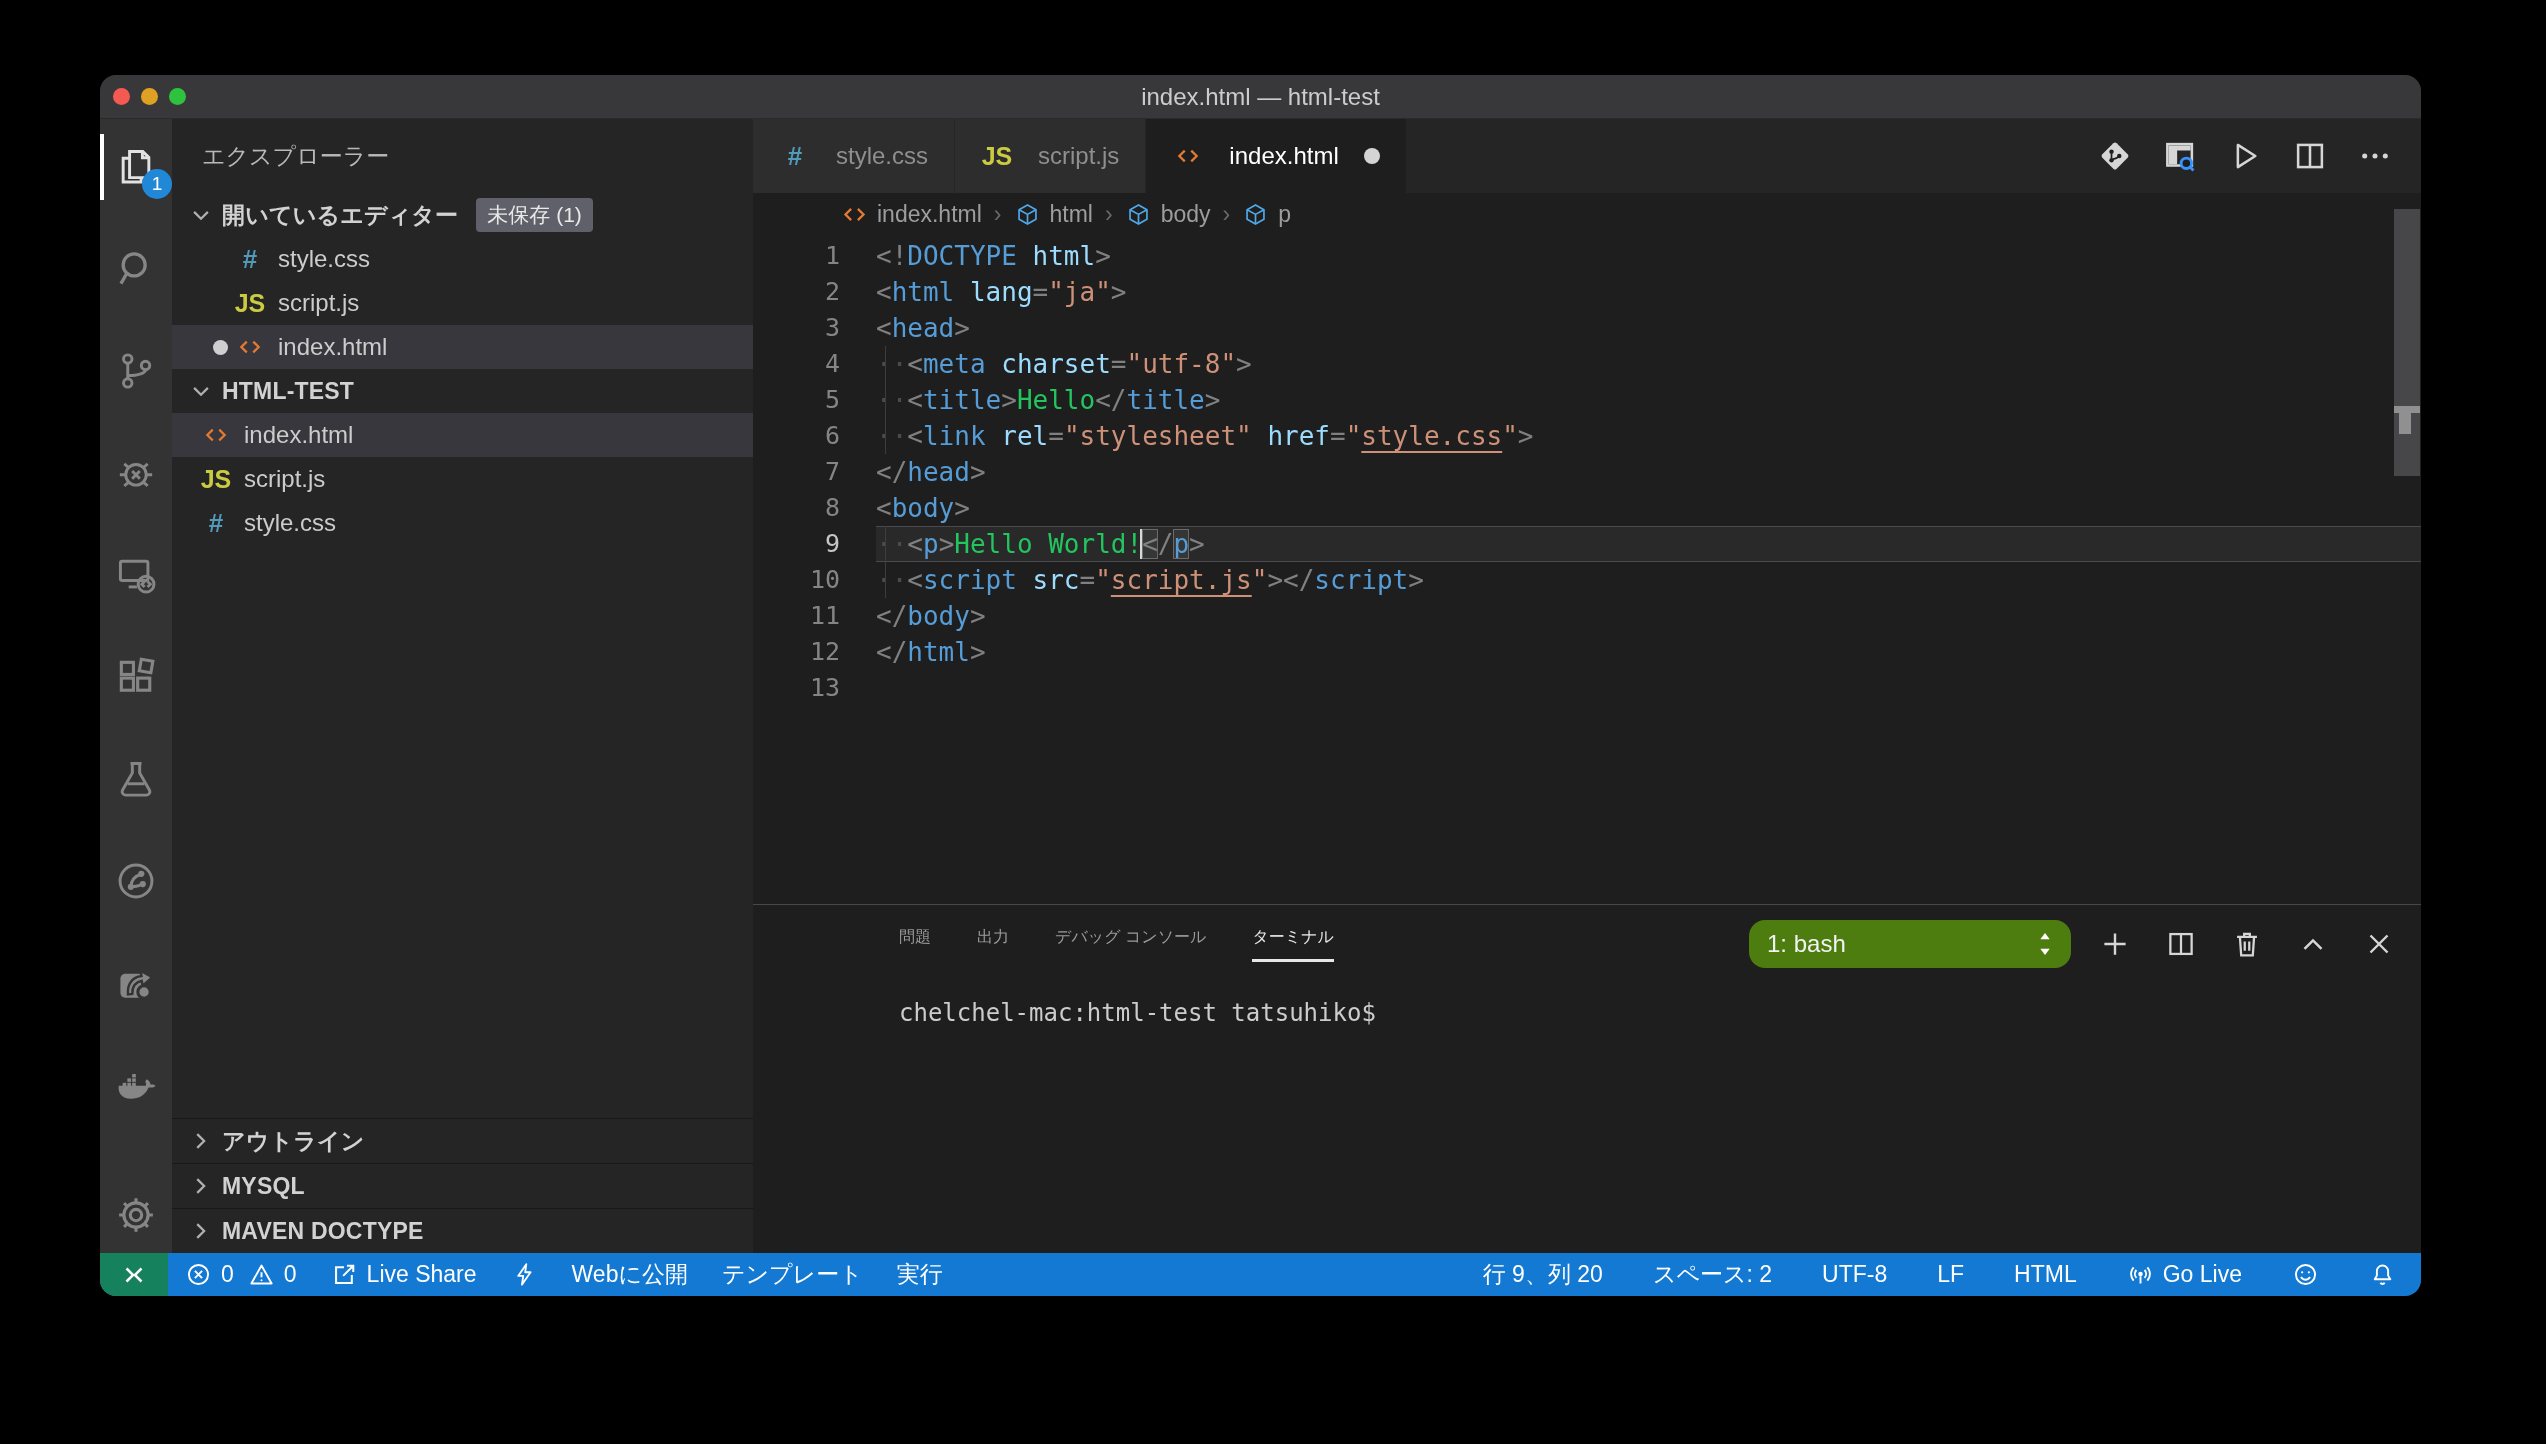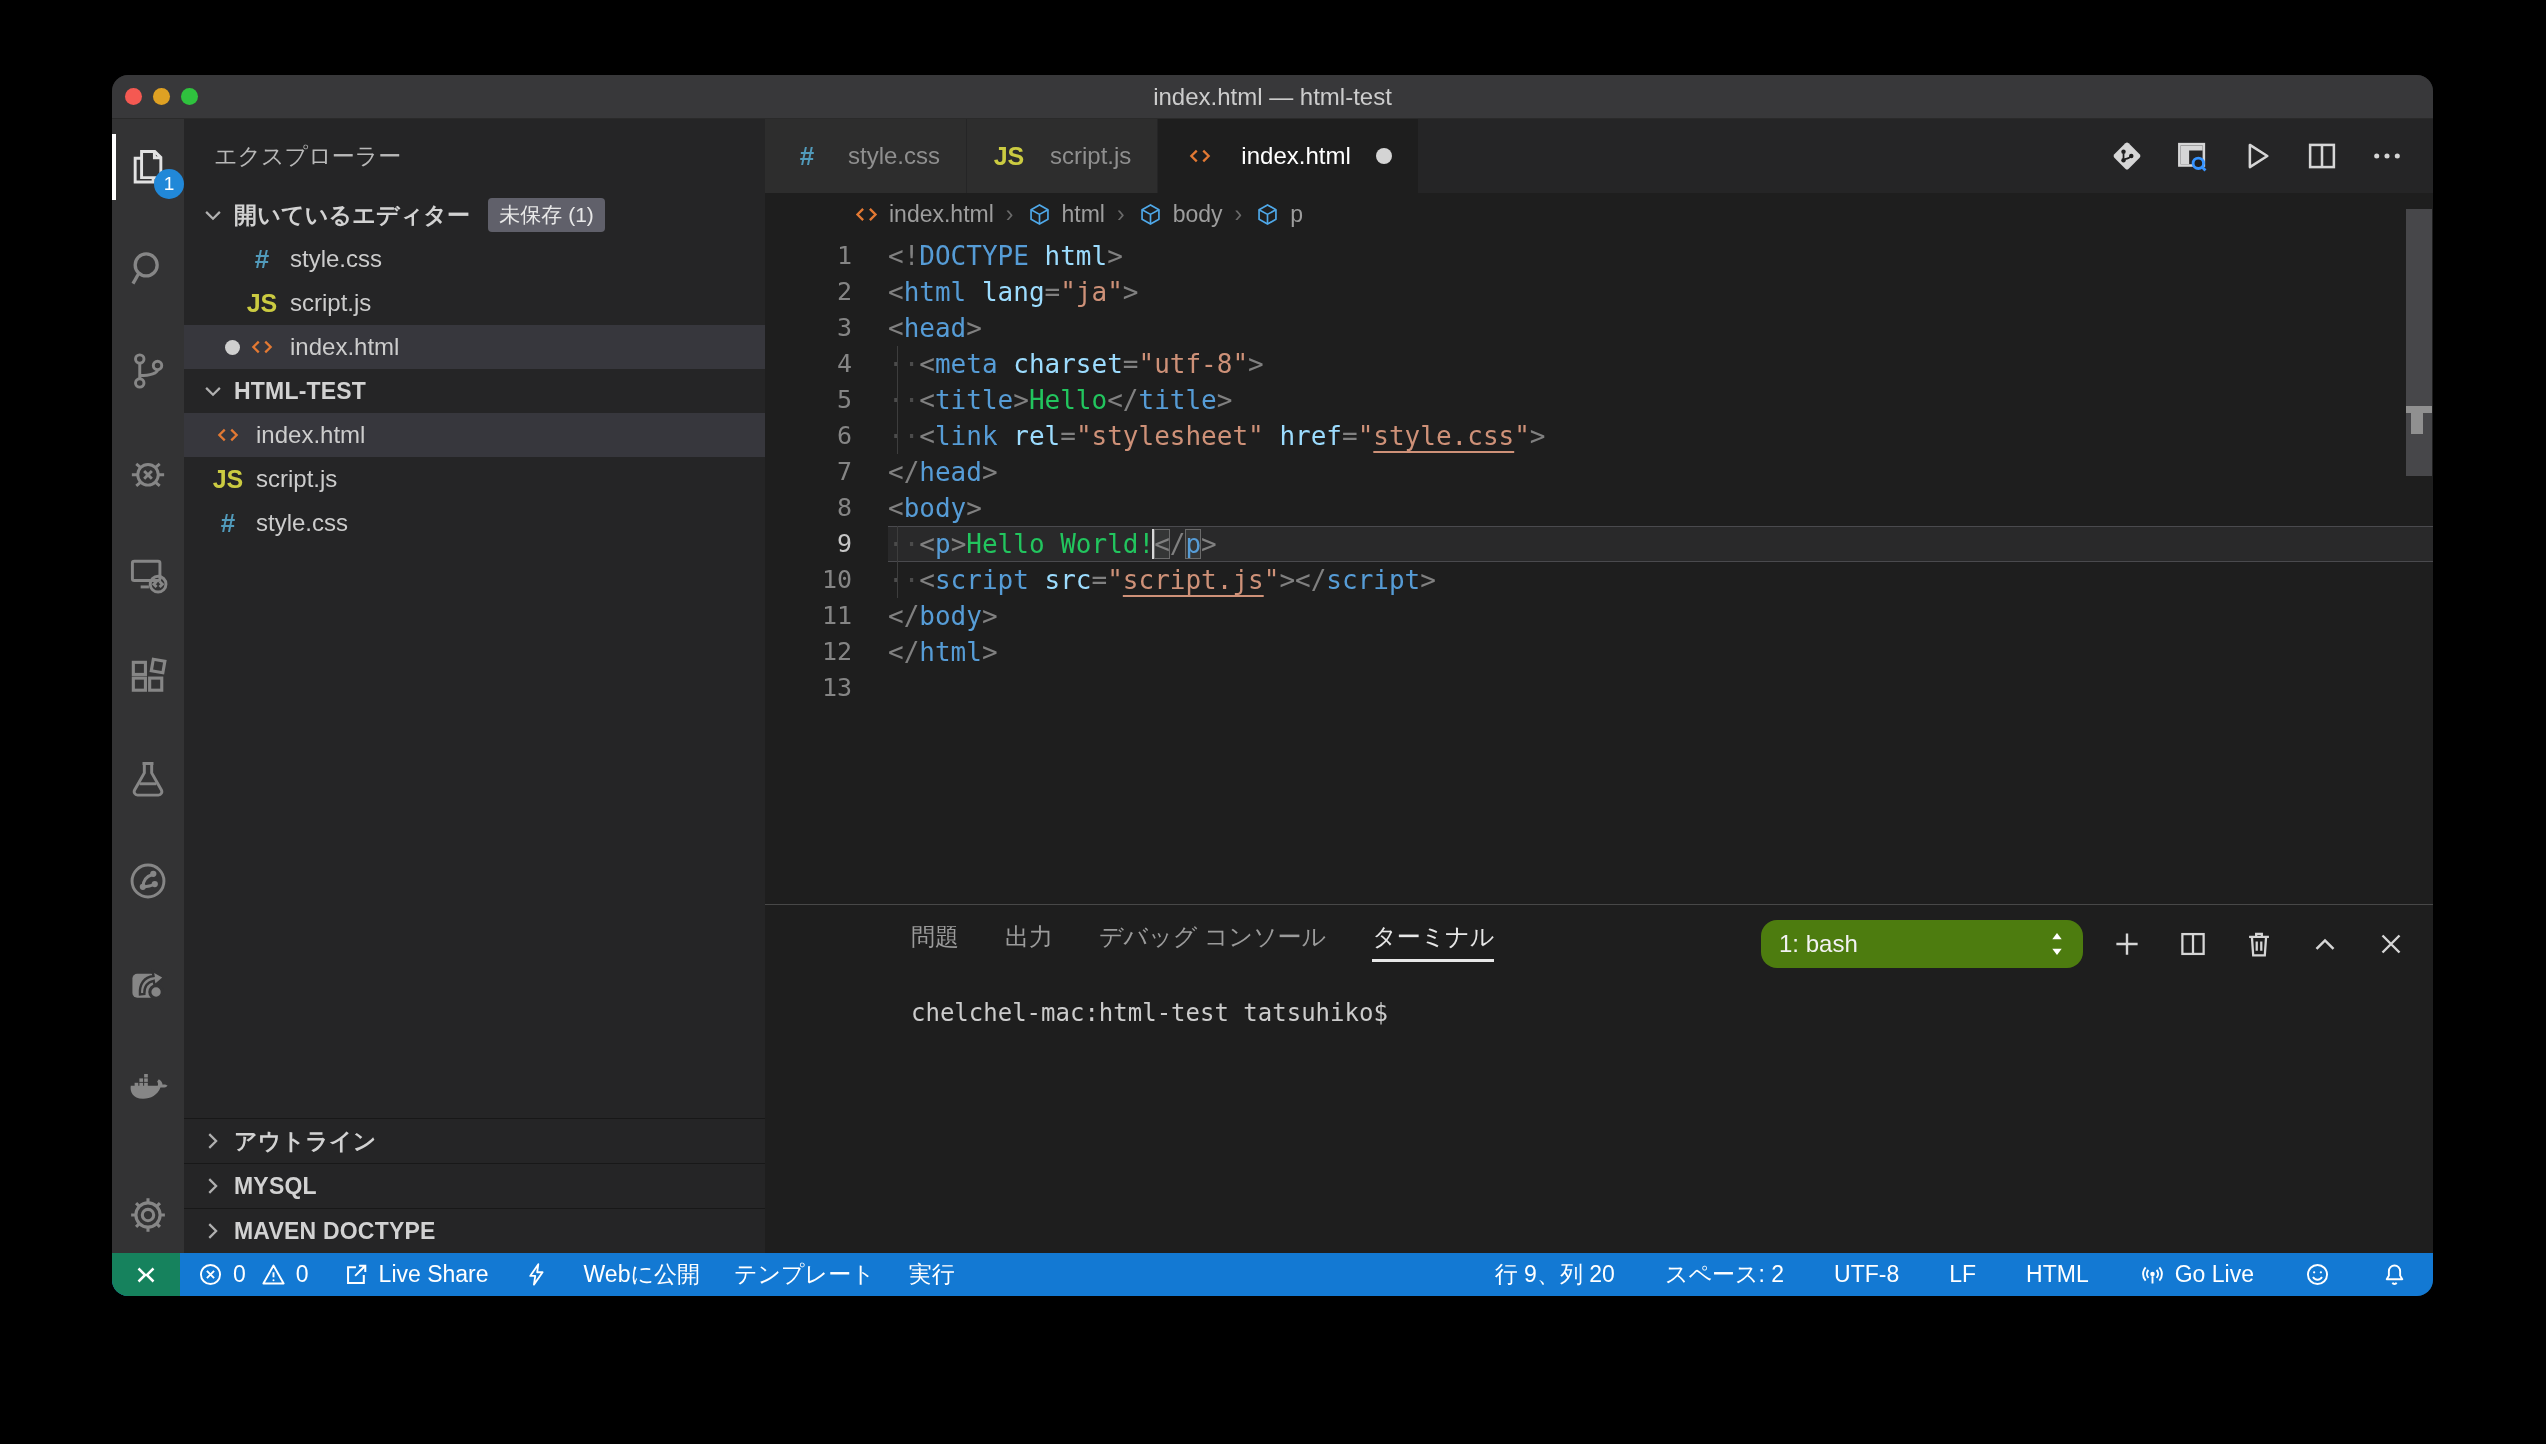--- a/index.html
+++ b/index.html
@@ -1,17 +1,17 @@
 <!DOCTYPE html>
 <html><head>
 <meta charset="utf-8">
 <style>
   html,body{margin:0;padding:0;background:#000;}
   body{width:2546px;height:1444px;overflow:hidden;font-family:"Liberation Sans","DejaVu Sans",sans-serif;-webkit-font-smoothing:antialiased;}
-  .window{position:absolute;left:112px;top:75px;width:2321px;height:1221px;background:#1e1e1e;border-radius:16px;overflow:hidden;display:flex;flex-direction:column;}
+  .window{position:absolute;left:100px;top:75px;width:2321px;height:1221px;background:#1e1e1e;border-radius:16px;overflow:hidden;display:flex;flex-direction:column;}
   
   .titlebar{height:43px;background:#38383a;border-bottom:1px solid #2a2a2a;display:flex;align-items:center;position:relative;flex:0 0 auto;}
   .traffic{display:flex;gap:11px;margin-left:13px;z-index:2;}
   .light{width:17px;height:17px;border-radius:50%;}
   .light.close{background:#f45952;}
   .light.min{background:#dfa123;}
   .light.max{background:#2fc23e;}
   .win-title{position:absolute;left:0;right:0;text-align:center;color:#cccccc;font-size:24px;}
   
   .main{flex:1;display:flex;min-height:0;}
@@ -67,21 +67,21 @@
   .tok-str{color:#ce9178;} .tok-txt{color:#22c55e;} .tok-ws{color:#4b4b4b;}
   .tok-link{color:#ce9178;text-decoration:underline;text-underline-offset:6px;}
   .tok-punct-box{color:#808080;outline:1.5px solid #6a6a6a;outline-offset:-1px;background:rgba(90,95,90,.25);}
   .tok-tag-box{color:#569cd6;outline:1.5px solid #6a6a6a;outline-offset:-1px;background:rgba(90,95,90,.25);}
   .caret{display:inline-block;width:3px;height:30px;background:#d8d8d8;vertical-align:middle;margin:0 -1px 4px -2px;}
   .scrollbar{position:absolute;right:1px;top:90px;width:26px;height:267px;background:#47474a;}
   .ovr-marker-h{position:absolute;left:0;top:197px;width:26px;height:7px;background:#909090;}
   .ovr-marker-v{position:absolute;left:5px;top:204px;width:12px;height:21px;background:#909090;}
   
   .panel{height:348px;flex:0 0 auto;border-top:1px solid #484848;position:relative;}
-  .panel-tabs{display:flex;align-items:center;gap:46px;height:64px;padding-left:146px;font-size:24px;color:#9b9b9b;}
+  .panel-tabs{display:flex;align-items:center;gap:46px;height:64px;padding-left:146px;font-size:16px;color:#9b9b9b;}
   .panel-tab{height:64px;display:flex;align-items:center;position:relative;}
   .panel-tab.active{color:#e7e7e7;}
   .panel-tab.active::after{content:"";position:absolute;left:0;right:0;bottom:7px;height:3px;background:#e7e7e7;}
   .term-picker{position:absolute;right:350px;top:15px;width:322px;height:48px;box-sizing:border-box;background:#4d7c0f;border-radius:16px;display:flex;align-items:center;padding:0 12px 0 18px;color:#f2f2f2;font-size:24px;}
   .picker-arrows{margin-left:auto;width:28px;height:34px;color:#ffffff;}
   .picker-arrows svg{width:28px;height:34px;}
   .panel-actions{position:absolute;right:20px;top:15px;display:flex;gap:21px;color:#d6d6d6;}
   .panel-actions .act{width:45px;height:48px;display:flex;align-items:center;justify-content:center;}
   .panel-actions svg{width:34px;height:34px;}
   .terminal-line{margin:30px 0 0 146px;font-family:"DejaVu Sans Mono",monospace;font-size:24px;color:#cccccc;}

